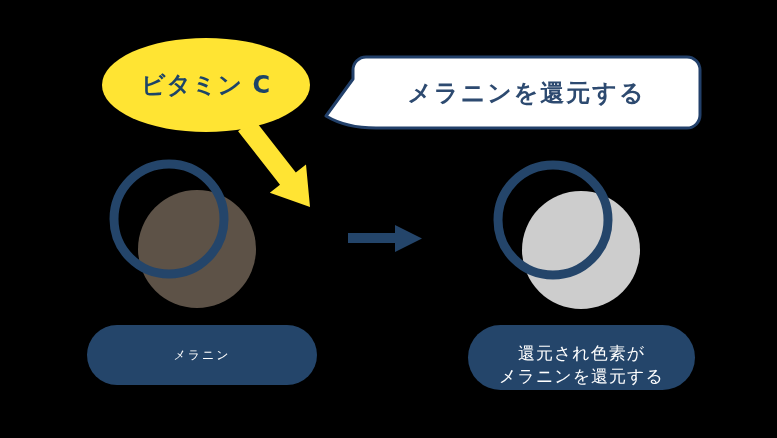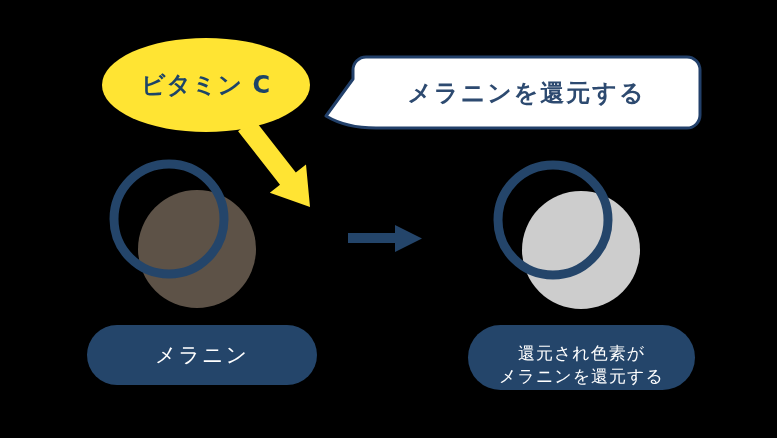--- a/index.html
+++ b/index.html
@@ -20,21 +20,21 @@
   .vitamin-label{
     left:102px;top:38px;width:208px;height:94px;
     color:#1d4468;font-size:24px;font-weight:600;letter-spacing:1px;
   }
   .speech-label{
     left:353px;top:57px;width:347px;height:71px;
     color:#2d4a70;font-size:24px;font-weight:600;letter-spacing:2px;
   }
   .left-pill-label{
     left:87px;top:325px;width:230px;height:60px;
-    color:#ffffff;font-size:21px;letter-spacing:2px;
+    color:#ffffff;font-size:12px;letter-spacing:2px;
   }
   .right-pill-label{
     left:468px;top:325px;width:227px;height:79px;
     color:#ffffff;font-size:17px;line-height:23px;letter-spacing:1px;
     flex-direction:column;
   }
 </style>
 </head>
 <body>
 

